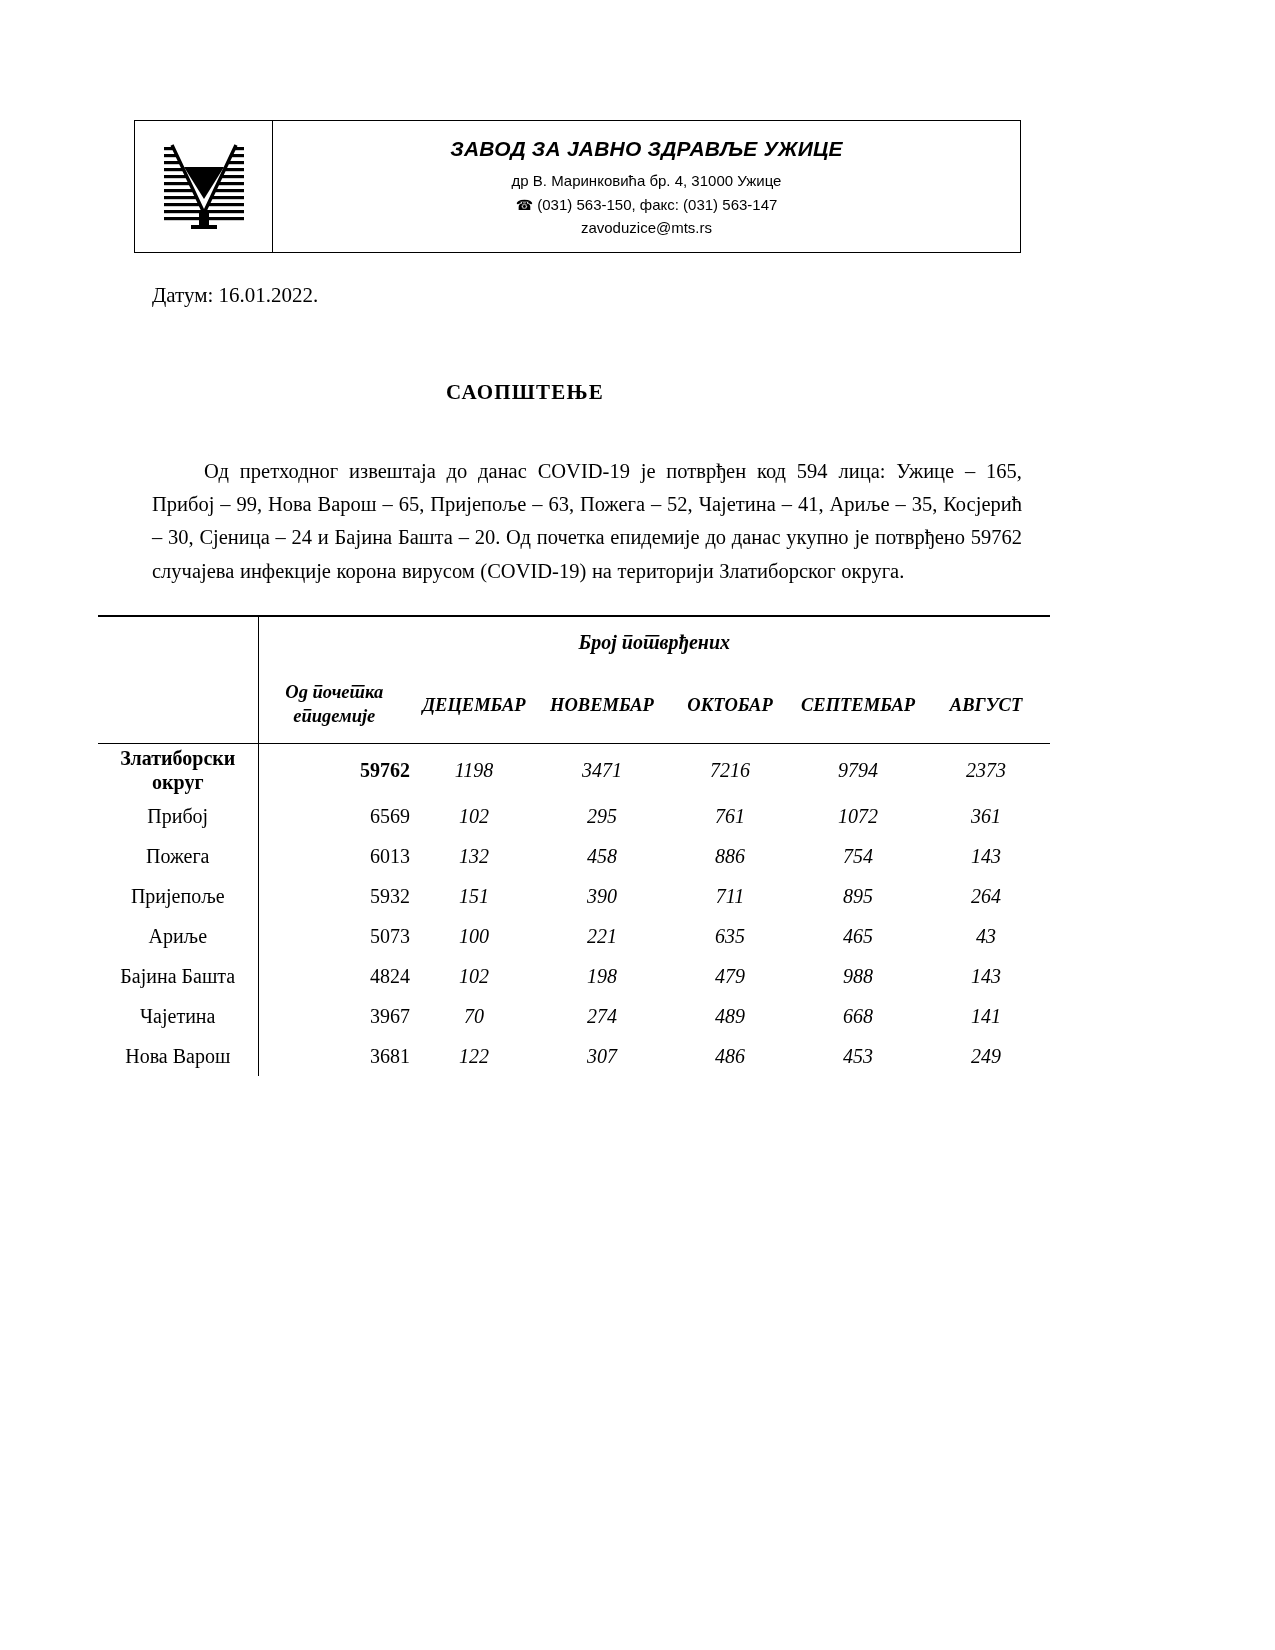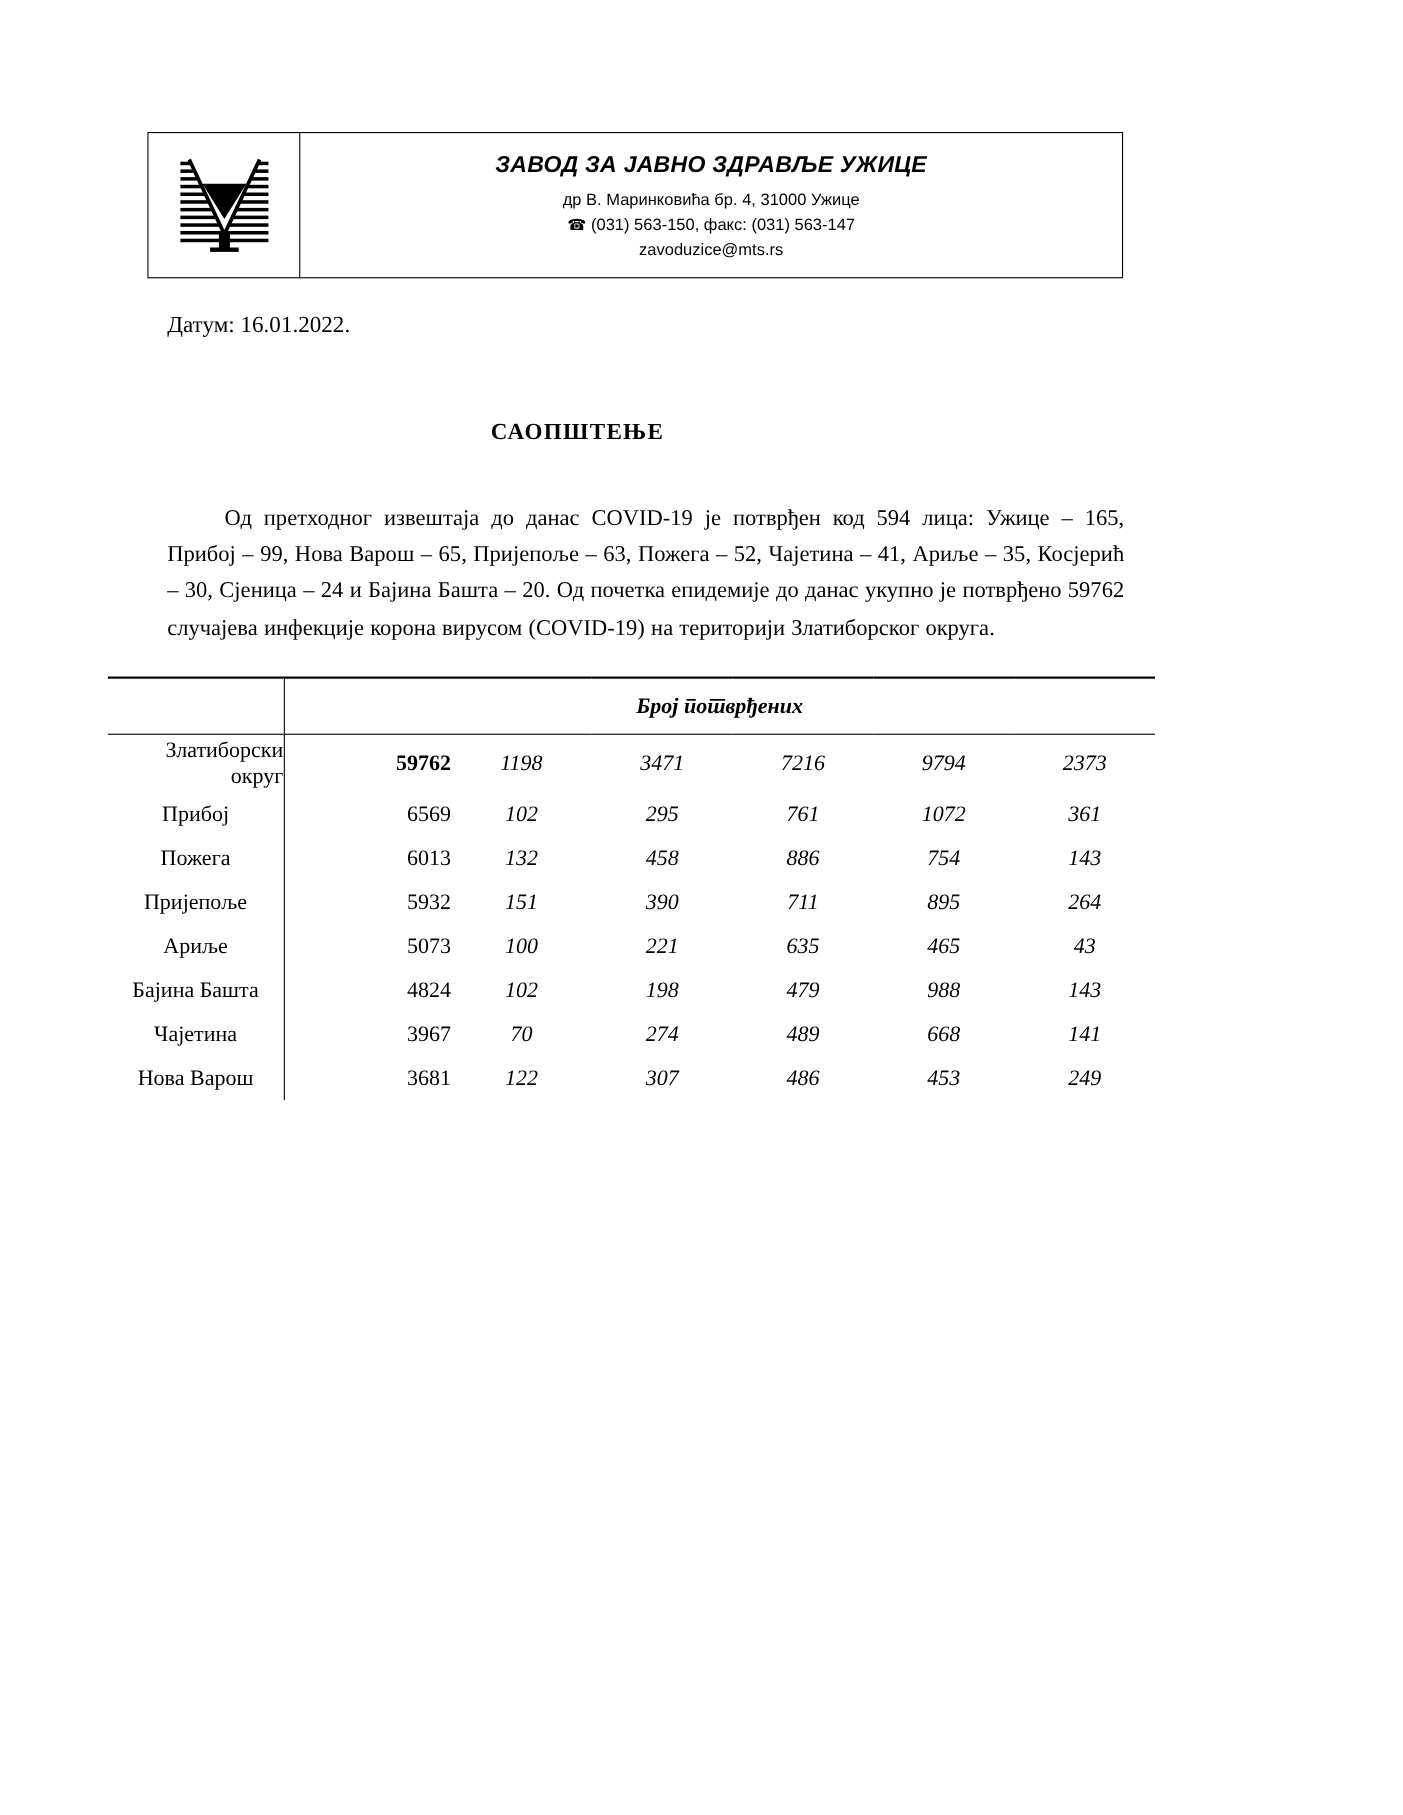--- a/index.html
+++ b/index.html
@@ -147,24 +147,23 @@
     line-height: 1.28;
     text-align: center;
   }
   .row-label {
     text-align: center;
     font-size: 20px;
     height: 40px;
     padding-right: 6px;
   }
   .row-label.bold {
-    font-weight: normal;
+    font-weight: bold;
     line-height: 1.2;
     height: 52px;
-    text-align: right;
   }
   .num {
     text-align: center;
     font-size: 20px;
     font-style: italic;
   }
   .num.bold {
     font-weight: normal;
     font-style: italic;
   }
@@ -236,20 +235,29 @@
         <col class="col-m">
         <col class="col-m">
         <col class="col-m">
         <col class="col-m">
       </colgroup>
       <thead>
         <tr>
           <td class="rule-top"></td>
           <td class="rule-top vline hdr-span" colspan="6">Број потврђених</td>
         </tr>
+        <tr>
+          <td class="hdr-cell"></td>
+          <td class="vline hdr-cell first">Од почетка епидемије</td>
+          <td class="hdr-cell">ДЕЦЕМБАР</td>
+          <td class="hdr-cell">НОВЕМБАР</td>
+          <td class="hdr-cell">ОКТОБАР</td>
+          <td class="hdr-cell">СЕПТЕМБАР</td>
+          <td class="hdr-cell">АВГУСТ</td>
+        </tr>
       </thead>
       <tbody>
 
         <tr>
           <td class="rule-mid row-label bold">Златиборски округ</td>
           <td class="rule-mid vline num first-col bold">59762</td>
           <td class="rule-mid num bold">1198</td>
           <td class="rule-mid num bold">3471</td>
           <td class="rule-mid num bold">7216</td>
           <td class="rule-mid num bold">9794</td>

